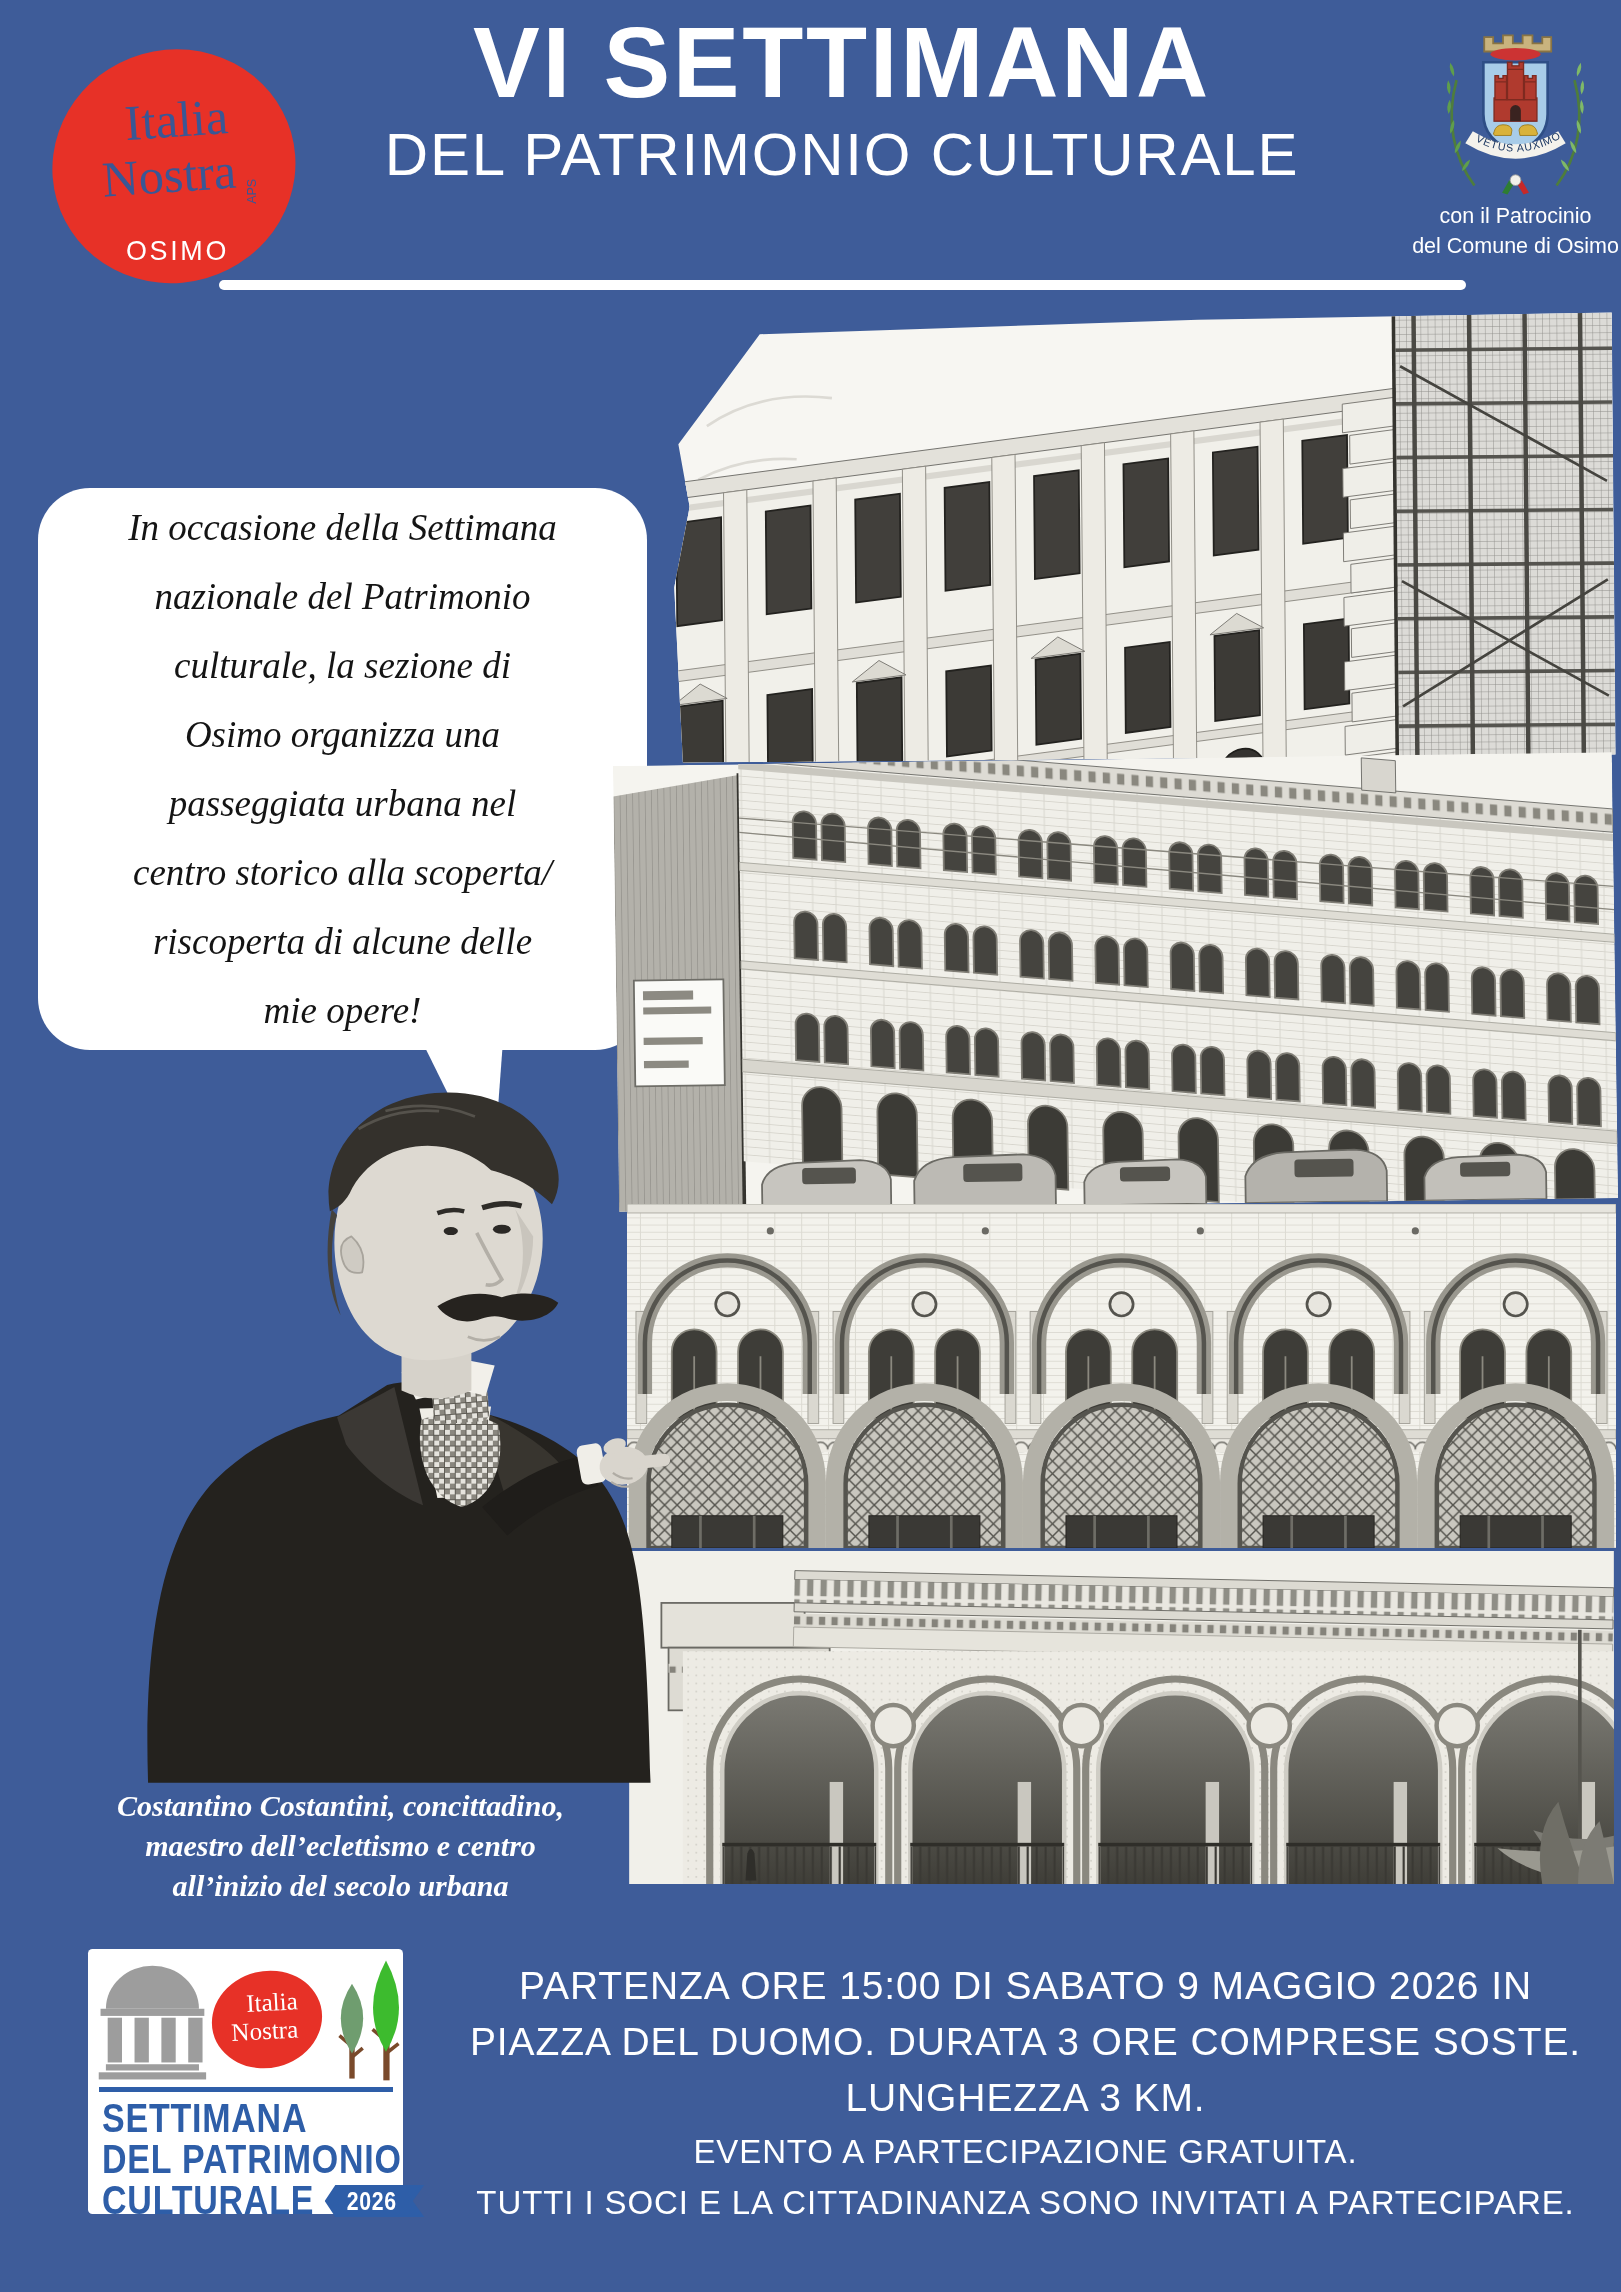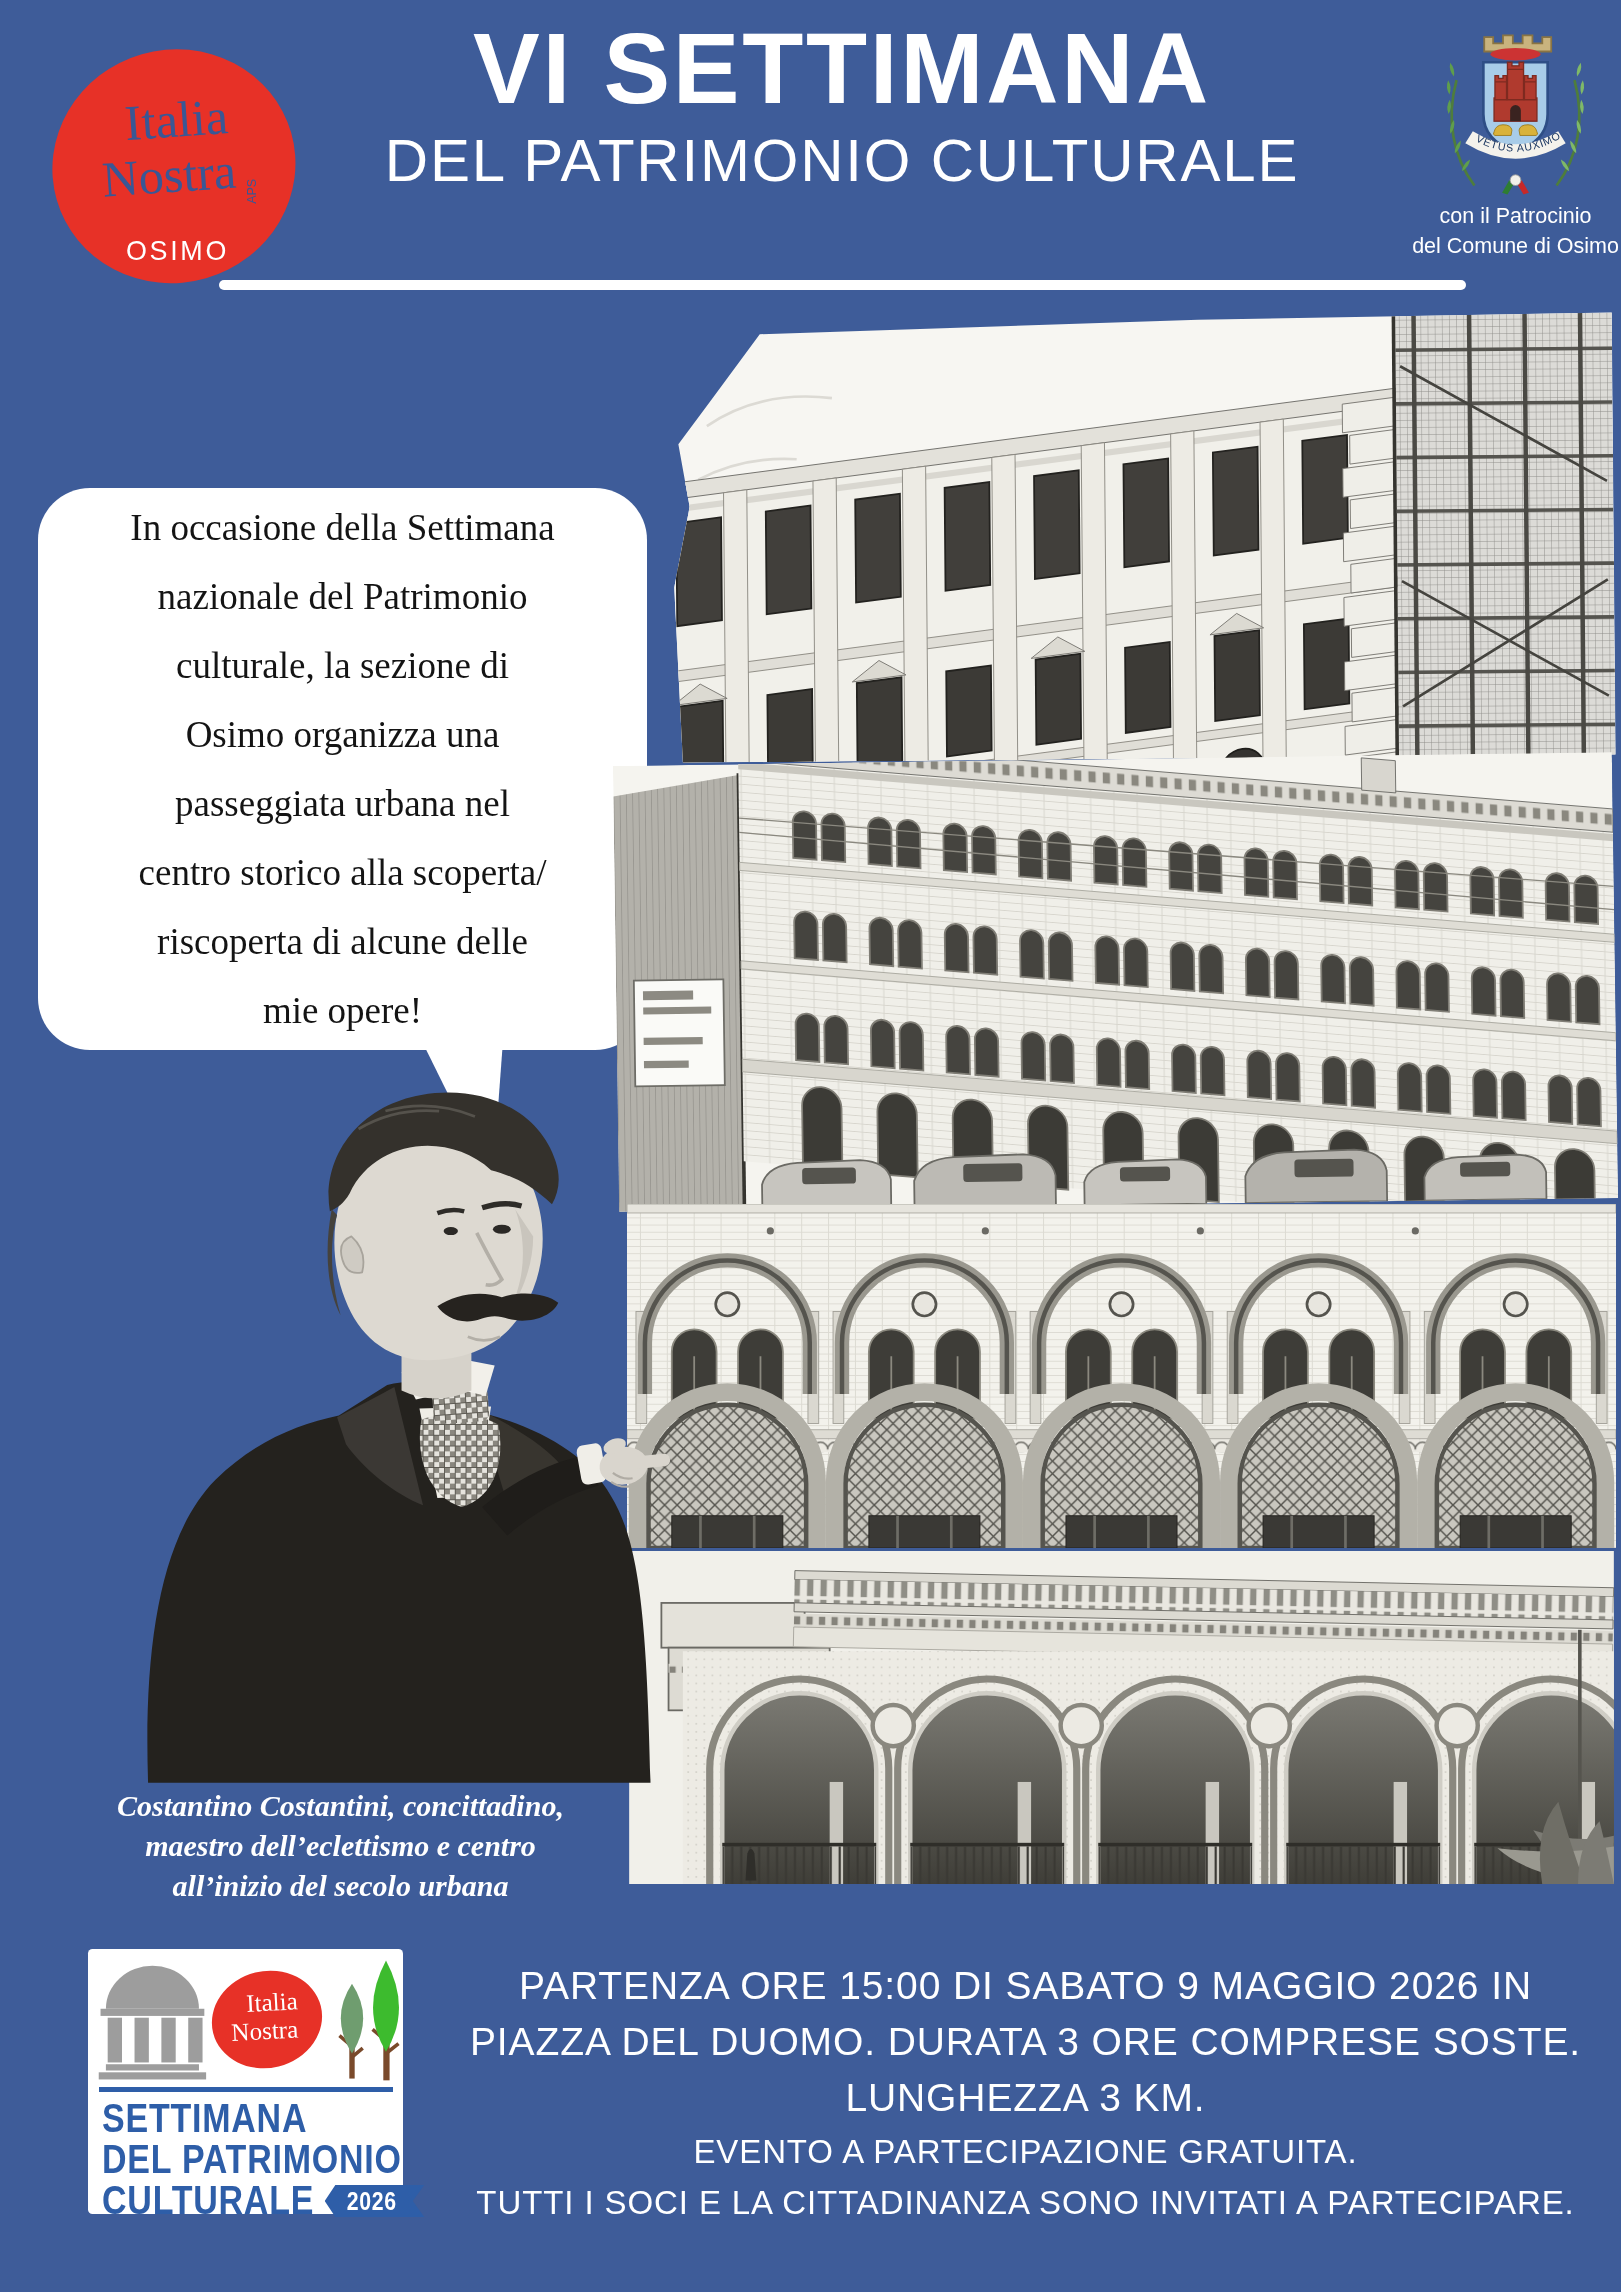--- a/index.html
+++ b/index.html
@@ -2,30 +2,30 @@
 <html style="font-size:14.3px"><head>
 <meta charset="utf-8">
 <style>
   html,body{margin:0;padding:0;background:#2c3e5f;}
   .poster{position:relative;width:1621px;height:2293px;background:#3E5C99;overflow:hidden;
           font-family:"Liberation Sans",sans-serif;}
   .abs{position:absolute;}
 
   
   .in-logo{left:43px;top:38px;width:269px;height:260px;}
-  .title-wrap{left:251px;top:15px;width:1182px;text-align:center;color:#fff;}
+  .title-wrap{left:251px;top:9px;width:1182px;text-align:center;color:#fff;}
   .title1{font-size:100px;font-weight:bold;letter-spacing:2.7px;line-height:106px;}
   .title2{font-size:60px;font-weight:normal;letter-spacing:1.8px;line-height:70px;margin-top:5.4px;}
   .title-rule{left:219px;top:280px;width:1247px;height:9.9px;background:#fff;border-radius:5.4px;}
   .crest{left:1417px;top:14.3px;width:197px;height:184px;}
   .patronage{left:1390px;top:202px;width:251px;text-align:center;color:#fff;font-size:21.5px;line-height:29.6px;}
 
   
   .bubble{left:38px;top:488px;width:609px;height:562px;background:#fff;border-radius:52px;
-          display:flex;align-items:center;justify-content:center;}
+          display:flex;align-items:center;justify-content:center;font-style:italic;}
   .bubble-inner{width:92%;text-align:center;font-family:"Liberation Serif","DejaVu Serif",serif;
           font-size:37px;line-height:69px;color:#141414;}
   .bubble-tail{left:385px;top:1039px;width:179px;height:152px;}
 
   
   .art{overflow:hidden;}
   .art1{left:627px;top:315px;width:987px;height:444px;transform:rotate(-.5deg);}
   .art2{left:616px;top:759px;width:999px;height:446px;transform:rotate(-.8deg);}
   .art3{left:627px;top:1204px;width:989px;height:344px;}
   .art4{left:629px;top:1551px;width:985px;height:333px;}

